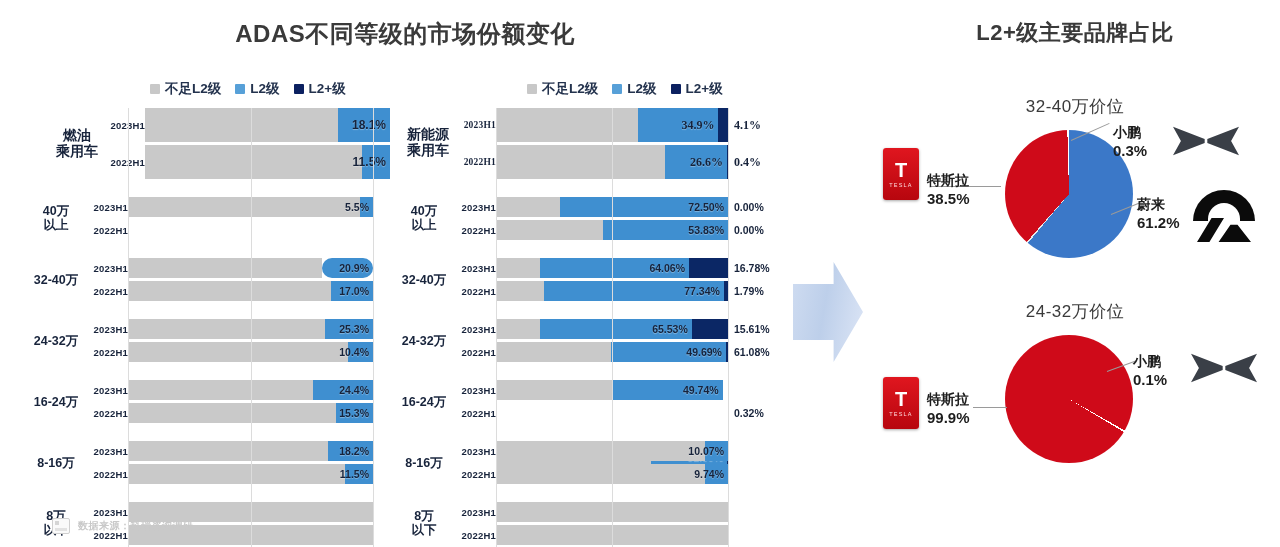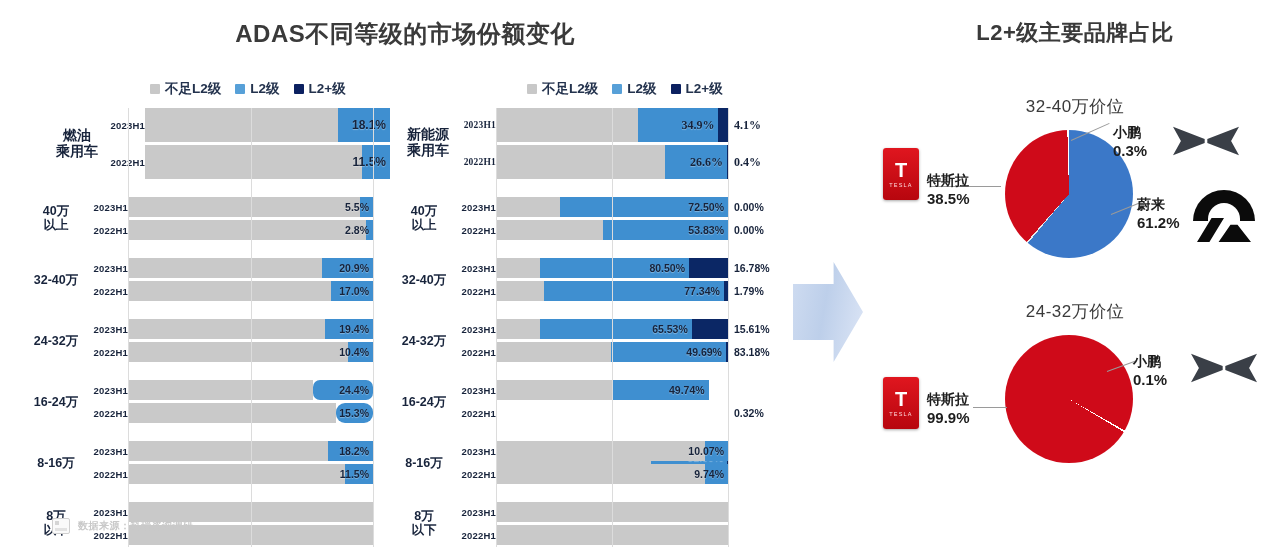--- a/index.html
+++ b/index.html
@@ -234,42 +234,34 @@
               <div class="bar" style="width: 245px;">
                 <div class="seg seg-gray" style="width: 231.525px;"></div>
                 <div class="seg seg-blue" style="width: 13.475px;">
                   <div class="inlabel sm">5.5%</div>
                 </div>
               </div>
             </div>
           </div>
           <div class="row" style="position: absolute; left: 0px; right: 0px; top: 23px; height: 20px;">
             <div class="row-year">2022H1</div>
-            <div class="track">
-              <div class="bar" style="width: 245px;">
-                <div class="seg seg-gray" style="width: 238.14px;"></div>
-                <div class="seg seg-blue" style="width: 6.86px;">
-                  <div class="inlabel sm">2.8%</div>
-                </div>
-              </div>
-            </div>
           </div>
         </div>
       </div>
       <div class="grp" style="position: absolute; left: 0px; right: 0px; top: 150px; height: 43px;">
         <div class="grp-label" style="top: 50%; transform: translateY(-50%);">
           <div>32-40万</div>
         </div>
         <div class="rows">
           <div class="row" style="position: absolute; left: 0px; right: 0px; top: 0px; height: 20px;">
             <div class="row-year">2023H1</div>
             <div class="track">
               <div class="bar" style="width: 245px;">
                 <div class="seg seg-gray" style="width: 193.795px;"></div>
-                <div class="seg seg-blue" style="width: 51.205px;">
+                <div class="seg seg-blue" style="width: 51.205px; border-radius: 10px;">
                   <div class="inlabel sm">20.9%</div>
                 </div>
               </div>
             </div>
           </div>
           <div class="row" style="position: absolute; left: 0px; right: 0px; top: 23px; height: 20px;">
             <div class="row-year">2022H1</div>
             <div class="track">
               <div class="bar" style="width: 245px;">
                 <div class="seg seg-gray" style="width: 203.35px;"></div>
@@ -285,21 +277,21 @@
         <div class="grp-label" style="top: 50%; transform: translateY(-50%);">
           <div>24-32万</div>
         </div>
         <div class="rows">
           <div class="row" style="position: absolute; left: 0px; right: 0px; top: 0px; height: 20px;">
             <div class="row-year">2023H1</div>
             <div class="track">
               <div class="bar" style="width: 245px;">
                 <div class="seg seg-gray" style="width: 197.47px;"></div>
                 <div class="seg seg-blue" style="width: 47.53px;">
-                  <div class="inlabel sm">19.4%</div>
+                  <div class="inlabel sm">25.3%</div>
                 </div>
               </div>
             </div>
           </div>
           <div class="row" style="position: absolute; left: 0px; right: 0px; top: 23px; height: 20px;">
             <div class="row-year">2022H1</div>
             <div class="track">
               <div class="bar" style="width: 245px;">
                 <div class="seg seg-gray" style="width: 219.52px;"></div>
                 <div class="seg seg-blue" style="width: 25.48px;">
@@ -313,32 +305,32 @@
       <div class="grp" style="position: absolute; left: 0px; right: 0px; top: 272px; height: 43px;">
         <div class="grp-label" style="top: 50%; transform: translateY(-50%);">
           <div>16-24万</div>
         </div>
         <div class="rows">
           <div class="row" style="position: absolute; left: 0px; right: 0px; top: 0px; height: 20px;">
             <div class="row-year">2023H1</div>
             <div class="track">
               <div class="bar" style="width: 245px;">
                 <div class="seg seg-gray" style="width: 185.22px;"></div>
-                <div class="seg seg-blue" style="width: 59.78px; border-radius: 7px;">
+                <div class="seg seg-blue" style="width: 59.78px;">
                   <div class="inlabel sm">24.4%</div>
                 </div>
               </div>
             </div>
           </div>
           <div class="row" style="position: absolute; left: 0px; right: 0px; top: 23px; height: 20px;">
             <div class="row-year">2022H1</div>
             <div class="track">
               <div class="bar" style="width: 245px;">
                 <div class="seg seg-gray" style="width: 207.515px;"></div>
-                <div class="seg seg-blue" style="width: 37.485px; border-radius: 9px;">
+                <div class="seg seg-blue" style="width: 37.485px;">
                   <div class="inlabel sm">15.3%</div>
                 </div>
               </div>
             </div>
           </div>
         </div>
       </div>
       <div class="grp" style="position: absolute; left: 0px; right: 0px; top: 333px; height: 43px;">
         <div class="grp-label" style="top: 50%; transform: translateY(-50%);">
           <div>8-16万</div>
@@ -467,21 +459,21 @@
         <div class="grp-label" style="top: 50%; transform: translateY(-50%);">
           <div>32-40万</div>
         </div>
         <div class="rows">
           <div class="row" style="position: absolute; left: 0px; right: 0px; top: 0px; height: 20px;">
             <div class="row-year">2023H1</div>
             <div class="track">
               <div class="bar" style="width: 232px;">
                 <div class="seg seg-gray" style="width: 44.4512px;"></div>
                 <div class="seg seg-blue" style="width: 148.619px;">
-                  <div class="inlabel sm">80.50%</div>
+                  <div class="inlabel sm">64.06%</div>
                 </div>
                 <div class="seg seg-navy" style="width: 38.9296px;"></div>
               </div>
               <div class="outlabel sm" style="left: 238px;">16.78%</div>
             </div>
           </div>
           <div class="row" style="position: absolute; left: 0px; right: 0px; top: 23px; height: 20px;">
             <div class="row-year">2022H1</div>
             <div class="track">
               <div class="bar" style="width: 232px;">
@@ -517,36 +509,36 @@
           <div class="row" style="position: absolute; left: 0px; right: 0px; top: 23px; height: 20px;">
             <div class="row-year">2022H1</div>
             <div class="track">
               <div class="bar" style="width: 232px;">
                 <div class="seg seg-gray" style="width: 114.678px;"></div>
                 <div class="seg seg-blue" style="width: 115.281px;">
                   <div class="inlabel sm">49.69%</div>
                 </div>
                 <div class="seg seg-navy" style="width: 2.0416px;"></div>
               </div>
-              <div class="outlabel sm" style="left: 238px;">83.18%</div>
+              <div class="outlabel sm" style="left: 238px;">61.08%</div>
             </div>
           </div>
         </div>
       </div>
       <div class="grp" style="position: absolute; left: 0px; right: 0px; top: 272px; height: 43px;">
         <div class="grp-label" style="top: 50%; transform: translateY(-50%);">
           <div>16-24万</div>
         </div>
         <div class="rows">
           <div class="row" style="position: absolute; left: 0px; right: 0px; top: 0px; height: 20px;">
             <div class="row-year">2023H1</div>
             <div class="track">
               <div class="bar" style="width: 232px;">
                 <div class="seg seg-gray" style="width: 116.603px;"></div>
-                <div class="seg seg-blue" style="width: 96px;">
+                <div class="seg seg-blue" style="width: 110px;">
                   <div class="inlabel sm">49.74%</div>
                 </div>
               </div>
             </div>
           </div>
           <div class="row" style="position: absolute; left: 0px; right: 0px; top: 23px; height: 20px;">
             <div class="row-year">2022H1</div>
             <div class="track">
               <div class="bar" style="width: 232px; margin-top: 44px;">
                 <div class="seg seg-gray" style="width: 154.93px;"></div>

